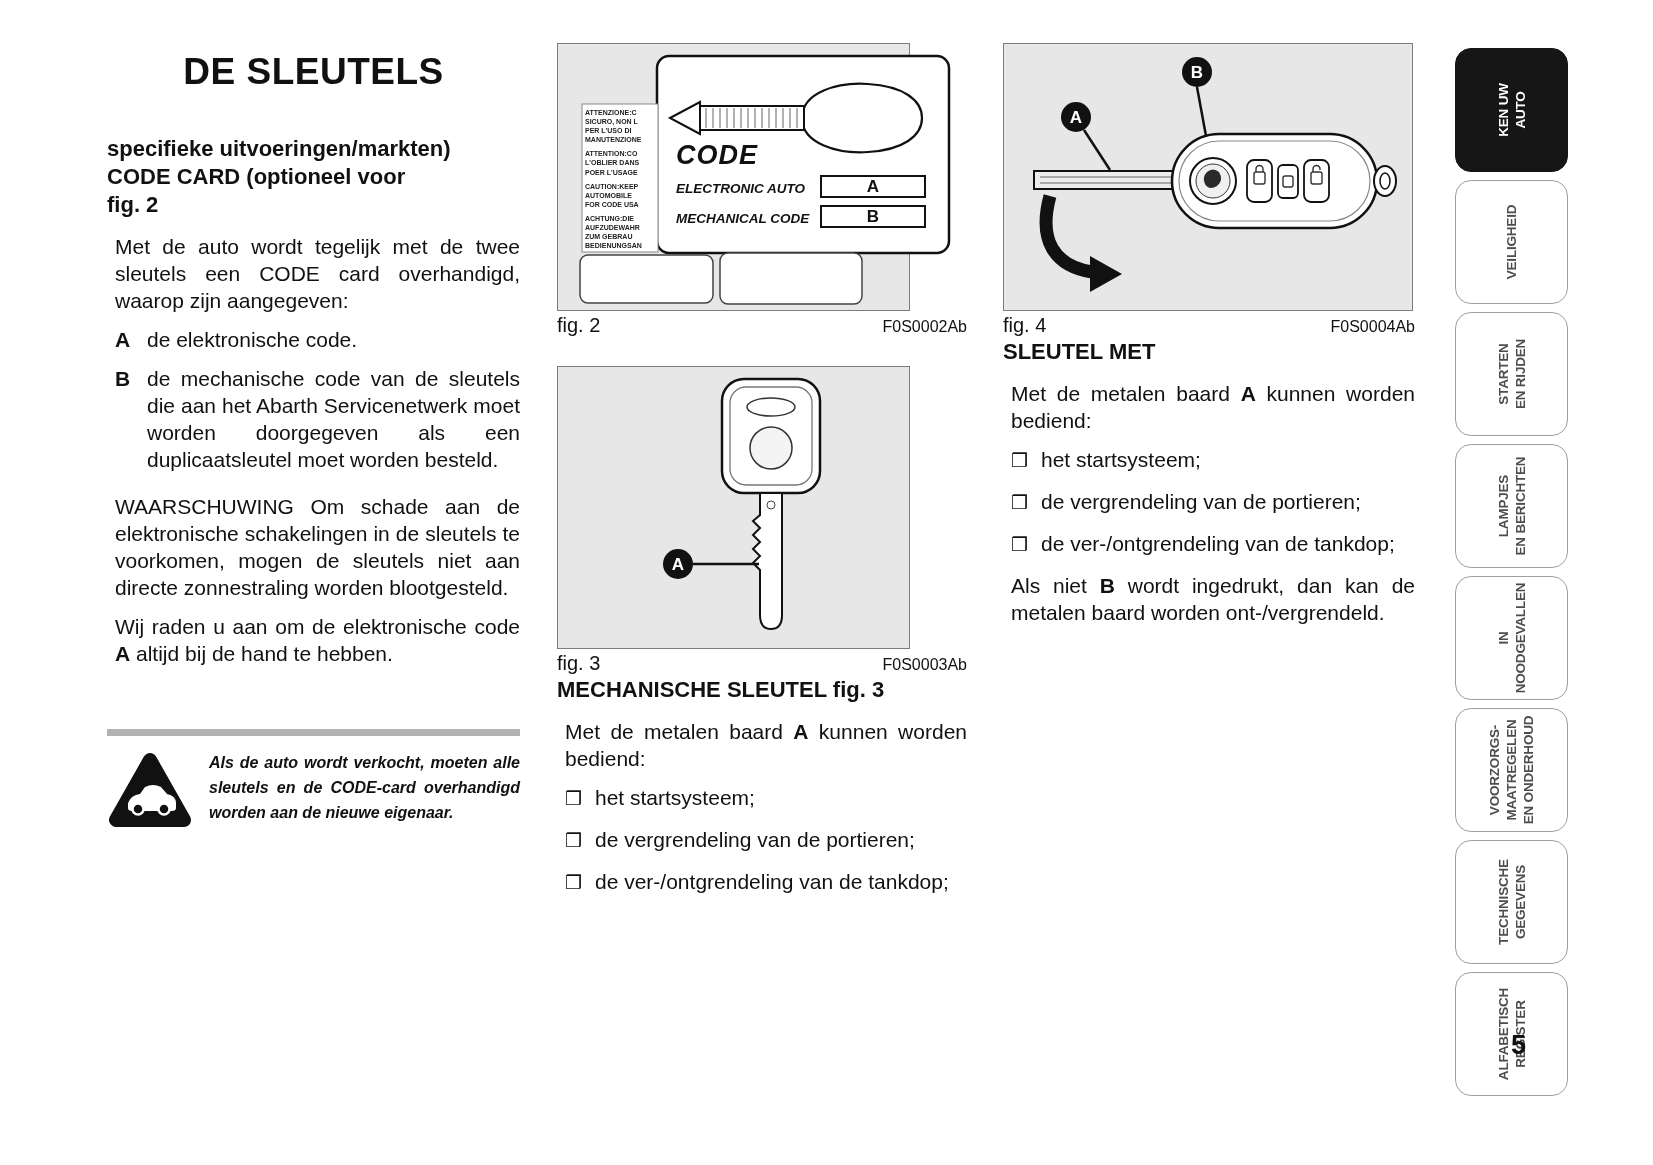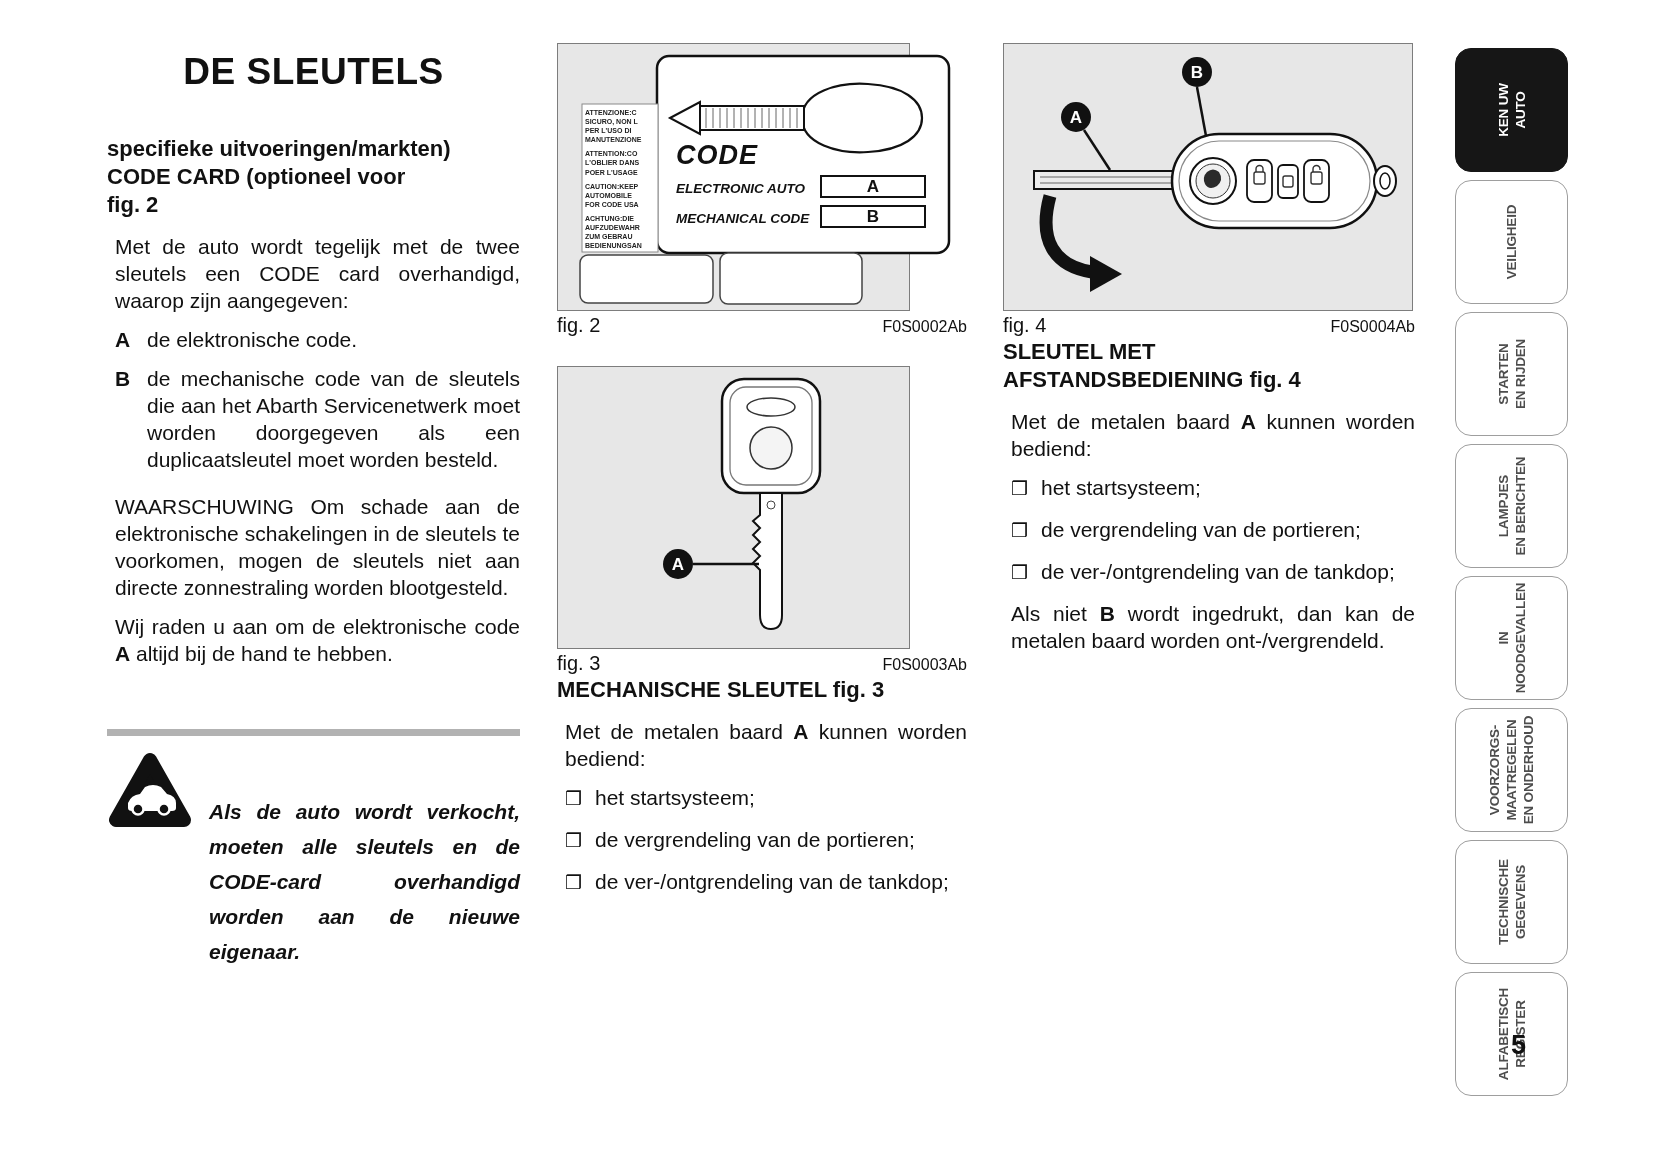--- a/index.html
+++ b/index.html
@@ -16,21 +16,21 @@
   p.body, .kv, .bullet-row, .note{font-size:21px;line-height:27px;text-align:justify;margin:0 0 12px 8px;}
   .kv{display:flex;}
   .kv-label{width:32px;flex:0 0 32px;font-weight:bold;}
   .kv-text{flex:1;}
   #item-b{margin-bottom:20px;}
   .mb20{margin-bottom:20px;}
   .warnbox{margin-top:62px;}
   .warnbar{height:7px;background:#b2b2b2;margin-bottom:14px;}
   .warnflex{display:flex;}
   .warnicon{flex:0 0 86px;margin-right:16px;}
-  .warntext{flex:1;font-weight:bold;font-style:italic;font-size:21px;line-height:35px;text-align:justify;margin-top:44px;}
+  .warntext{flex:1;font-weight:bold;font-style:italic;font-size:16px;line-height:25px;text-align:justify;}
 
   .figpanel{position:relative;width:353px;background:#e7e7e7;border:1px solid #7d7d7d;box-sizing:border-box;}
   .figpanel svg{position:absolute;left:0;top:0;}
   .fig2{height:268px;}
   .fig3{height:283px;margin-top:28px;}
   .fig4{height:268px;width:410px;}
   .caption{display:flex;justify-content:space-between;align-items:baseline;margin-top:3px;height:24px;}
   .caption .fig{font-size:20px;}
   .caption .ref{font-size:16px;}
 
@@ -233,21 +233,20 @@
       <text x="193" y="34" text-anchor="middle" font-size="17" font-weight="bold" fill="#fff" font-family="Liberation Sans, sans-serif">B</text>
     </svg>
   </div>
   <div class="caption">
     <span class="fig">fig. 4</span>
     <span class="ref">F0S0004Ab</span>
   </div>
 
   <h2 class="head r-head">
     <span class="hl">SLEUTEL MET</span>
-    <span class="hl">AFSTANDSBEDIENING fig. 4</span>
   </h2>
   <p class="body intro"><span>Met de metalen baard </span><b>A</b><span> kunnen worden bediend:</span></p>
   <div class="bullet-row">
     <span class="bx">❒</span>
     <span>het startsysteem;</span>
   </div>
   <div class="bullet-row">
     <span class="bx">❒</span>
     <span>de vergrendeling van de portieren;</span>
   </div>

